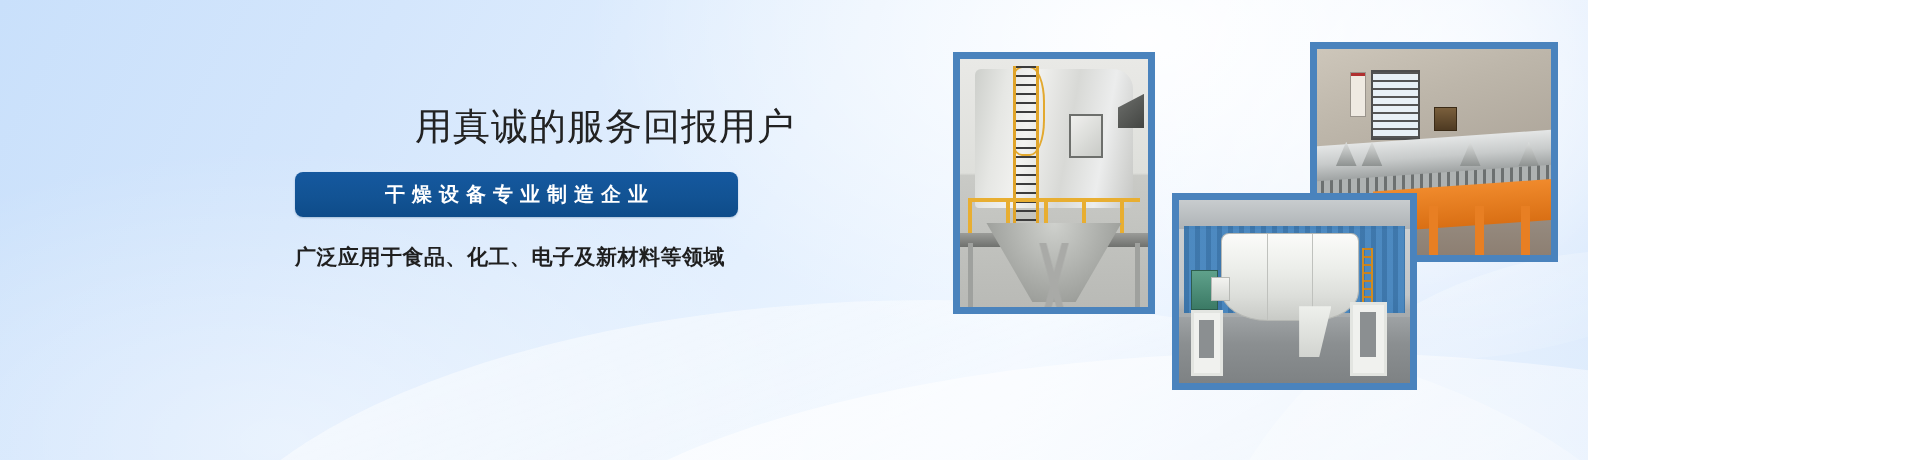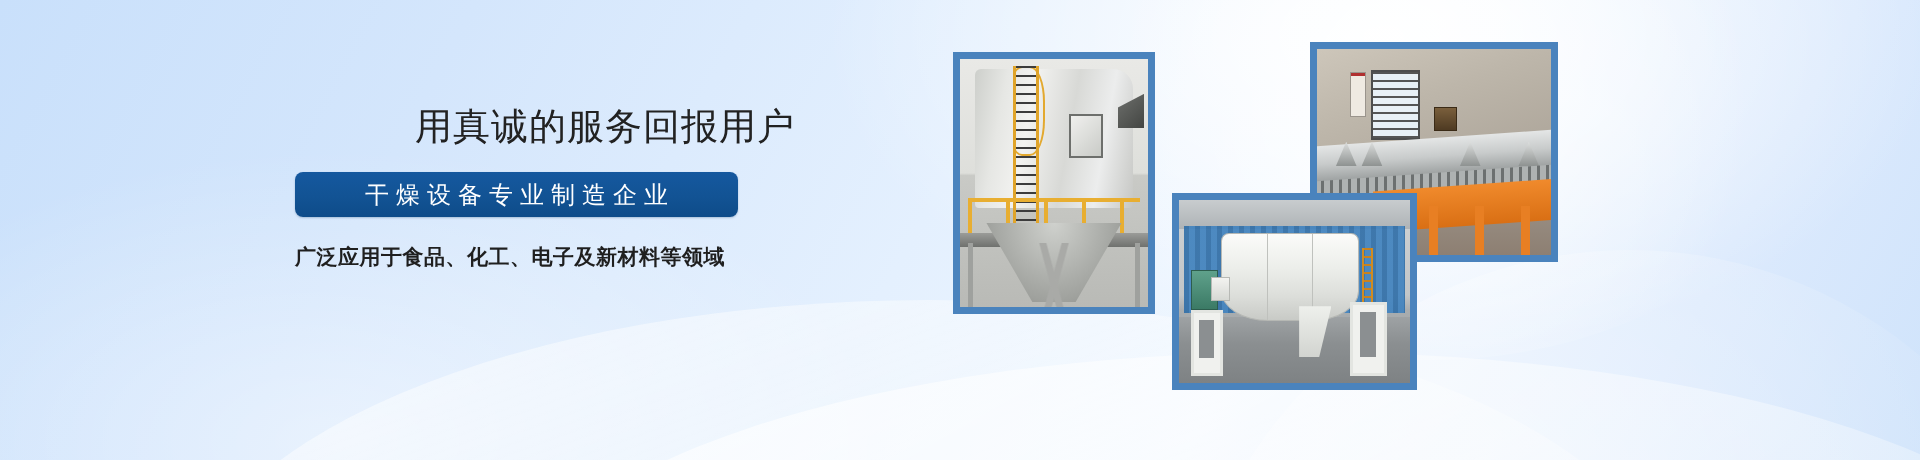--- a/index.html
+++ b/index.html
@@ -4,21 +4,21 @@
 <style>
   html, body {
     margin: 0;
     padding: 0;
     background: #ffffff;
   }
   * { box-sizing: border-box; }
 
   .banner {
     position: relative;
-    width: 1920px;
+    width: 1588px;
     height: 460px;
     overflow: hidden;
     font-family: "Liberation Sans", "DejaVu Sans", sans-serif;
     background:
       radial-gradient(ellipse 900px 520px at 72% 8%, rgba(255,255,255,0.95) 0%, rgba(255,255,255,0.0) 62%),
       radial-gradient(ellipse 780px 420px at 18% 96%, rgba(255,255,255,0.45) 0%, rgba(255,255,255,0) 70%),
       linear-gradient(118deg, #c9e0fb 0%, #d4e6fc 22%, #e4f0fe 48%, #eef6ff 66%, #dceafd 86%, #cfe3fb 100%);
   }
 
   
@@ -87,22 +87,22 @@
     border-radius: 8px;
     background: linear-gradient(180deg, #15589f 0%, #125394 55%, #0e4b89 100%);
     box-shadow: 0 1px 2px rgba(10,60,110,0.25);
     display: flex;
     align-items: center;
     justify-content: center;
     margin: 0 0 0 0;
   }
   .ribbon-text {
     color: #ffffff;
-    font-size: 24px;
-    font-weight: 400;
+    font-size: 20px;
+    font-weight: 700;
     letter-spacing: 7px;
     text-indent: 7px;
     white-space: nowrap;
   }
   .tagline {
     margin-top: 26px;
     width: 443px;
     text-align: left;
     font-size: 21px;
     font-weight: 700;

